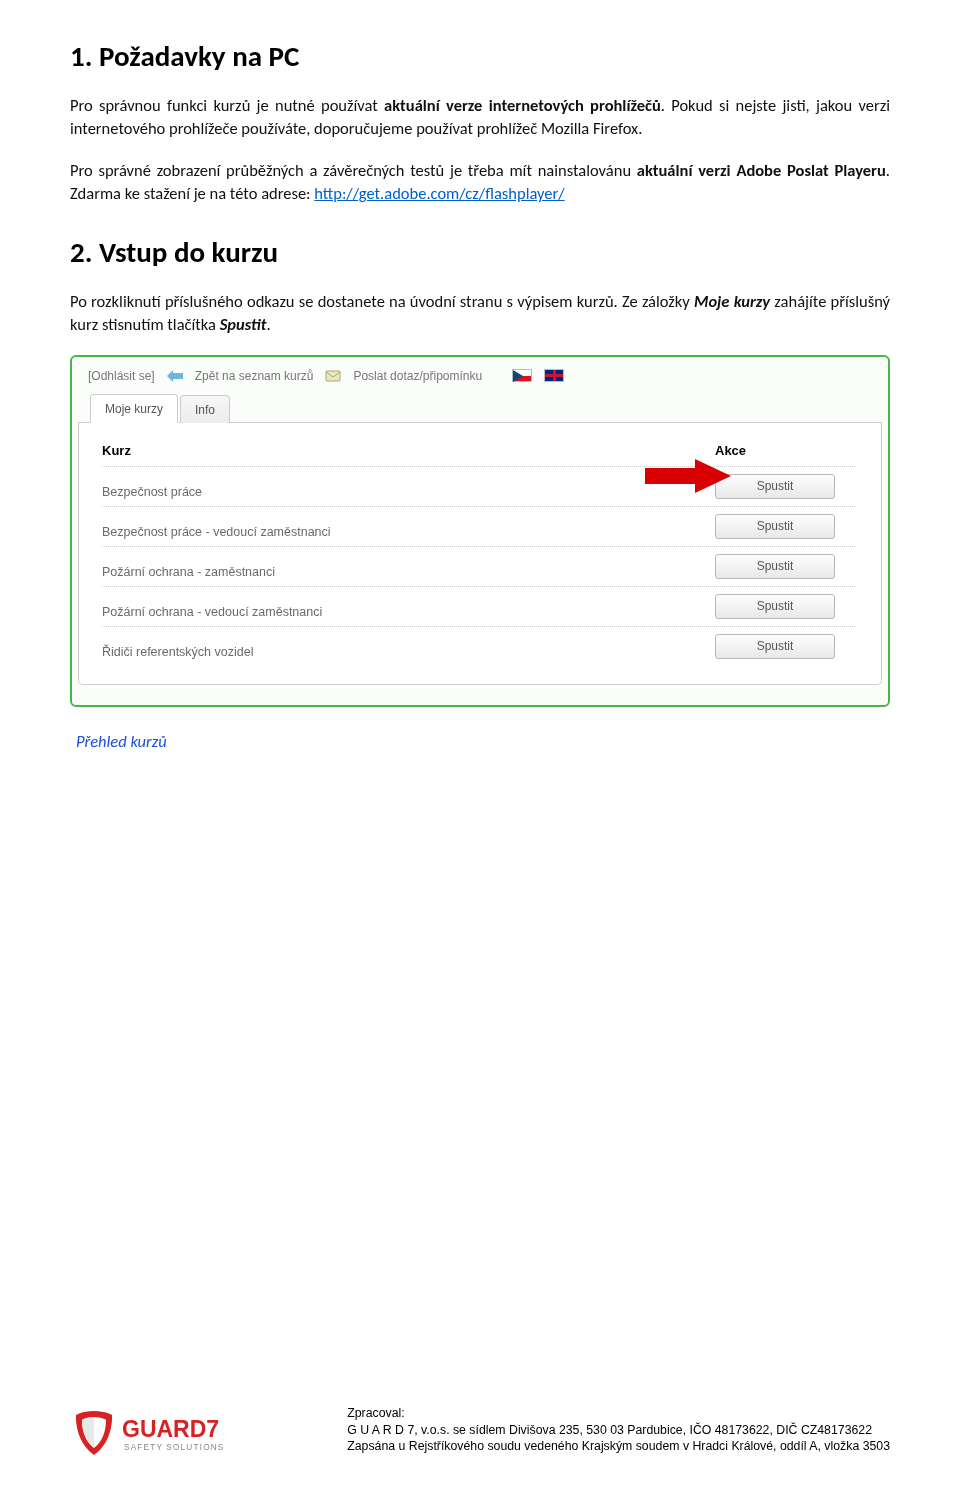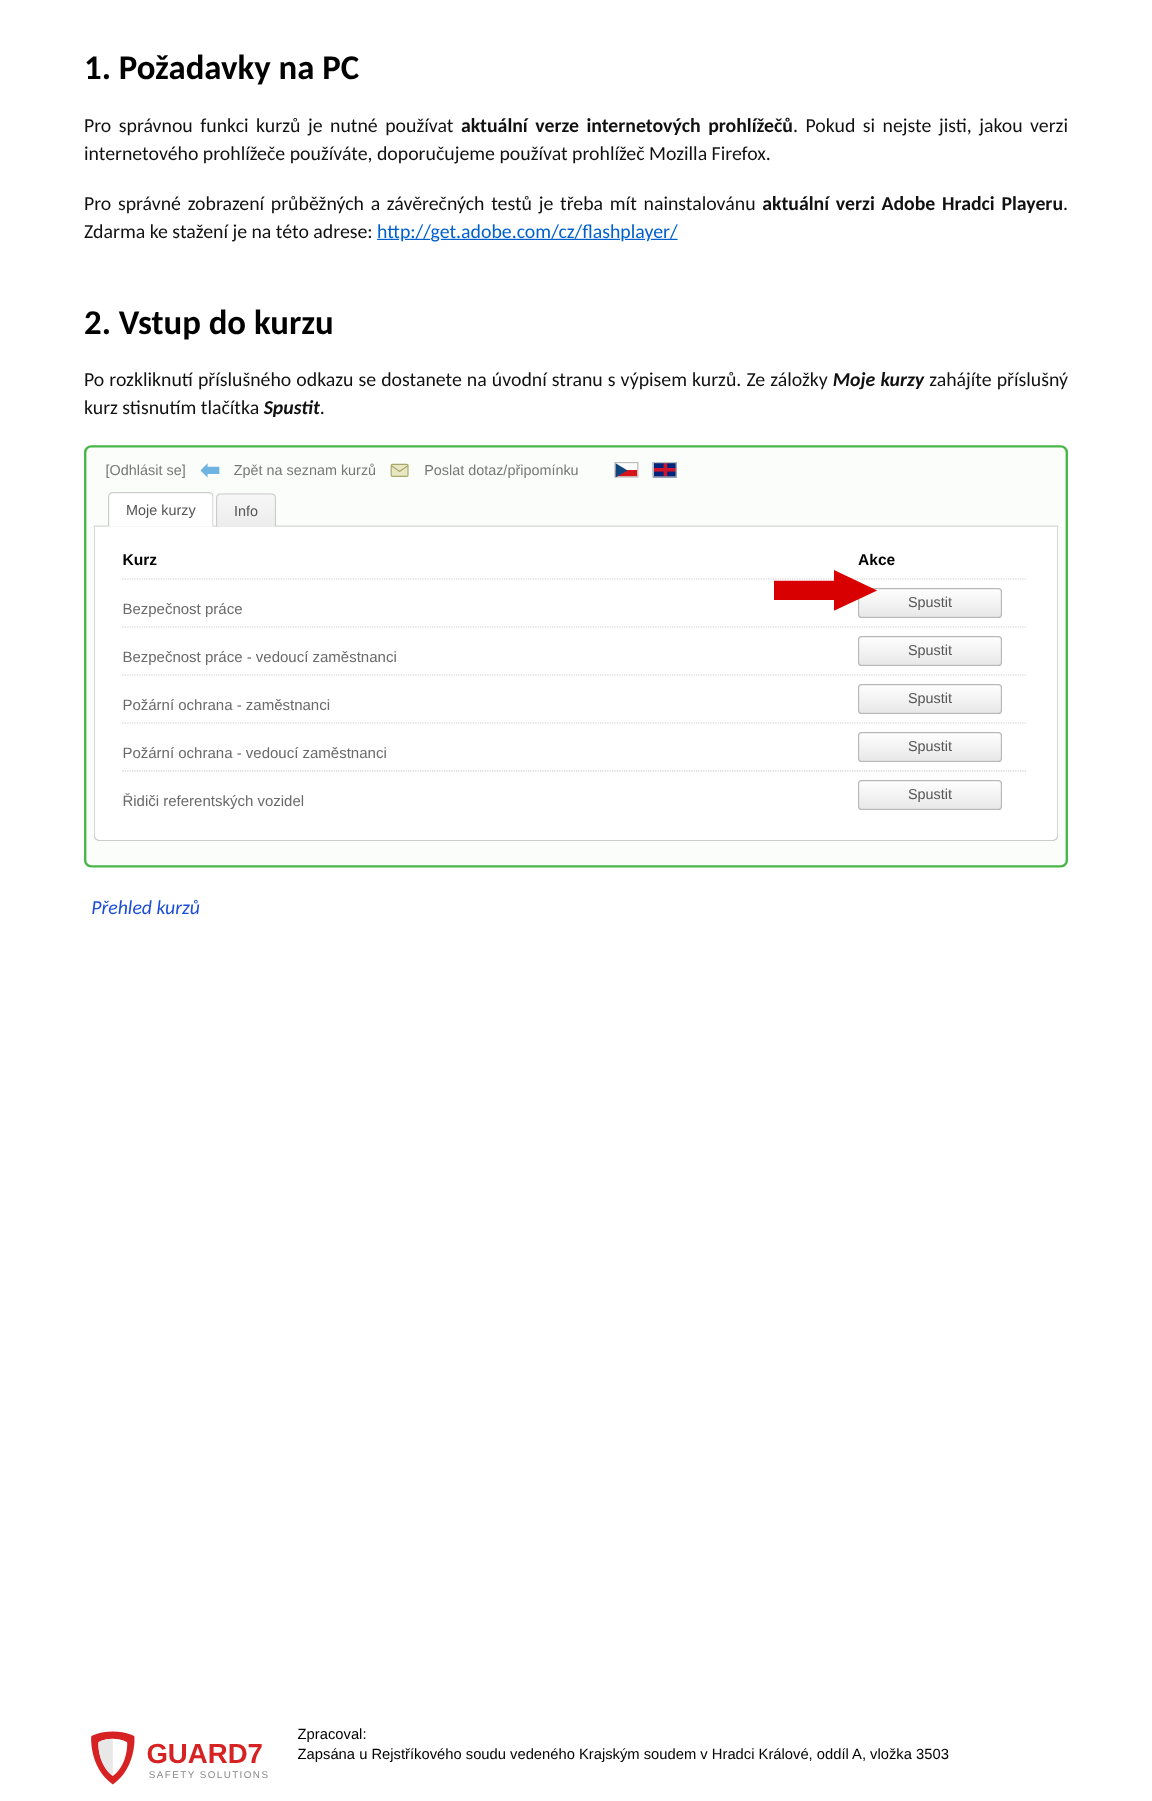--- a/index.html
+++ b/index.html
@@ -135,50 +135,51 @@
     font-style: italic;
     color: #1d4ed8;
     margin-top: 24px;
     margin-left: 6px;
   }
 
   
   .footer {
     position: absolute;
     left: 0;
-    bottom: 6px;
+    bottom: 38px;
     width: 100%;
     padding: 0 70px;
     display: flex;
     align-items: flex-start;
     gap: 18px;
+    justify-content: space-between;
   }
   .footer-text {
     font-family: Arial, sans-serif;
     font-size: 12.3px;
     line-height: 1.35;
     color: #000;
   }
   .footer-text a { color: #0060cc; text-decoration: underline; }
   .logo-svg { width: 160px; height: 58px; flex-shrink: 0; }
 </style>
 </head>
 <body>
 
 <h2 class="section-heading">1. Požadavky na PC</h2>
 
 <p class="para">
   <span>Pro správnou funkci kurzů je nutné používat </span><span class="bold">aktuální verze internetových prohlížečů</span><span>. Pokud si nejste jisti, jakou verzi internetového prohlížeče používáte, doporučujeme používat prohlížeč Mozilla Firefox.</span>
 </p>
 
 <p class="para">
-  <span>Pro správné zobrazení průběžných a závěrečných testů je třeba mít nainstalovánu </span><span class="bold">aktuální verzi Adobe Hradci Playeru</span><span>. Zdarma ke stažení je na této adrese: </span><a class="link" href="#">http://get.adobe.com/cz/flashplayer/</a>
+  <span>Pro správné zobrazení průběžných a závěrečných testů je třeba mít nainstalovánu </span><span class="bold">aktuální verzi Adobe Poslat Playeru</span><span>. Zdarma ke stažení je na této adrese: </span><a class="link" href="#">http://get.adobe.com/cz/flashplayer/</a>
 </p>
 
-<h2 class="section-heading" style="margin-top:44px;">2. Vstup do kurzu</h2>
+<h2 class="section-heading" style="margin-top:28px;">2. Vstup do kurzu</h2>
 
 <p class="para">
   <span>Po rozkliknutí příslušného odkazu se dostanete na úvodní stranu s výpisem kurzů. Ze záložky </span><span class="bold italic">Moje kurzy</span><span> zahájíte příslušný kurz stisnutím tlačítka </span><span class="bold italic">Spustit</span><span>.</span>
 </p>
 
 <div class="shot-wrap">
   <div class="shot-toolbar">
     <span>[Odhlásit se]</span>
     <span class="mini-icon">
       <svg viewBox="0 0 16 14">
@@ -243,15 +244,16 @@
     <g transform="translate(2,6)">
       <path d="M22 0 C10 0 4 4 4 4 C4 4 2 30 22 44 C42 30 40 4 40 4 C40 4 34 0 22 0 Z" fill="#d62222"></path>
       <path d="M22 6 C14 6 10 9 10 9 C10 9 9 27 22 37 C35 27 34 9 34 9 C34 9 30 6 22 6 Z" fill="#fff"></path>
       <path d="M22 6 C14 6 10 9 10 9 C10 9 9 27 22 37 L22 6 Z" fill="#e8e8e8"></path>
     </g>
     <text x="52" y="32" font-family="Arial Black, Arial" font-weight="900" font-size="23" fill="#d62222">GUARD7</text>
     <text x="54" y="45" font-family="Arial" font-size="8.2" letter-spacing="1.2" fill="#888">SAFETY SOLUTIONS</text>
   </svg>
   <div class="footer-text">
     <div>Zpracoval:</div>
+    <div>G U A R D 7, v.o.s. se sídlem Divišova 235, 530 03 Pardubice, IČO 48173622, DIČ CZ48173622</div>
     <div>Zapsána u Rejstříkového soudu vedeného Krajským soudem v Hradci Králové, oddíl A, vložka 3503</div>
   </div>
 </div>
 
 </body></html>

